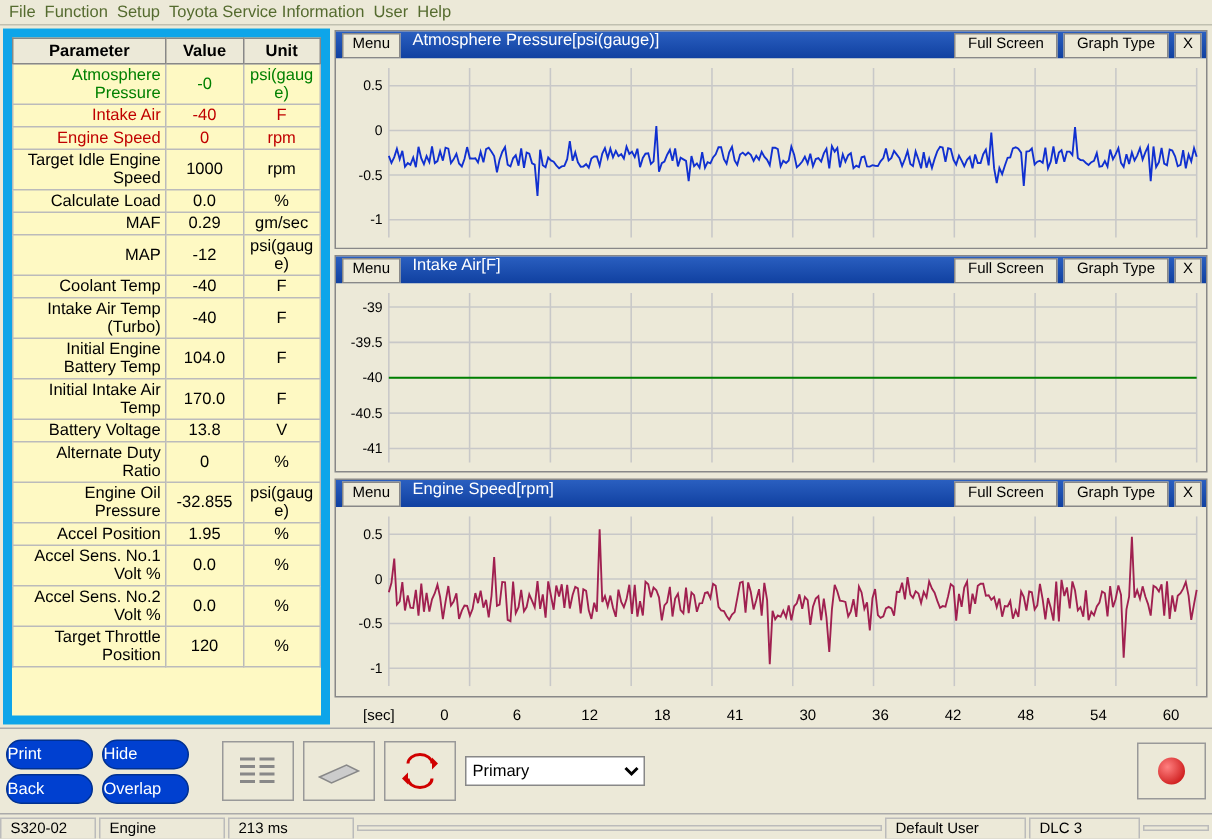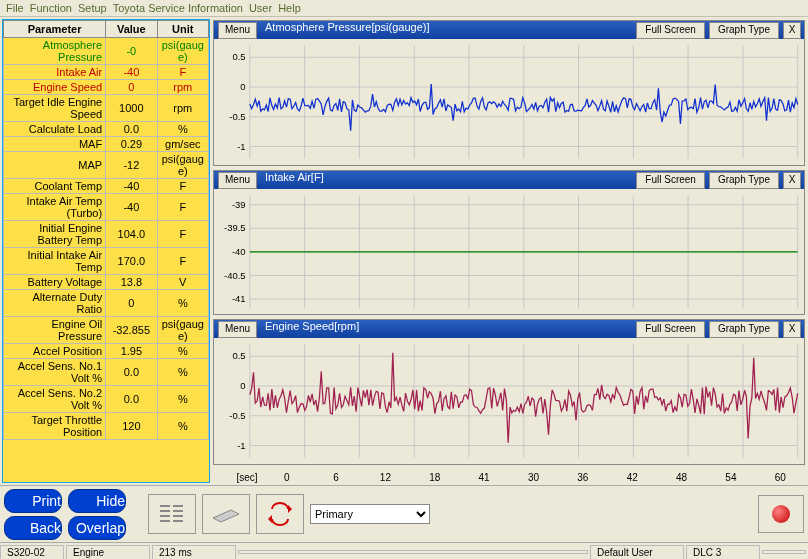--- a/index.html
+++ b/index.html
@@ -1,39 +1,39 @@
 <!DOCTYPE html>
 <html><head>
 <meta charset="utf-8">
 <style>
 html,body{margin:0;padding:0;font-family:"MS Sans Serif",Tahoma,Arial,sans-serif;font-size:11px;background:#ece9d8;color:#000;width:808px;height:559px;overflow:hidden}
 .menubar{display:flex;gap:6px;padding:2px 6px;background:#ece9d8;color:#556b2f;font-size:11px;border-bottom:1px solid #c0c0b0}
 .menubar span{cursor:default}
 .main{display:flex;height:468px}
-.param-panel{width:206px;border:1px solid #0ea5e9;margin:2px;background:#fde047}
+.param-panel{width:206px;border:6px solid #0ea5e9;margin:2px;background:#fef9c3}
 .param-panel table{width:100%;border-collapse:collapse;table-layout:fixed}
 .param-panel th{background:#ece9d8;border:1px solid #888;padding:2px 4px;font-weight:bold;text-align:center}
 .param-panel td{border:1px solid #bbb;padding:1px 3px;font-size:11px;text-align:right;word-wrap:break-word}
 .param-panel td.val,.param-panel td.unit{text-align:center}
 .row-green td{color:#008000}
 .row-red td{color:#c00000}
 .graphs{flex:1;display:flex;flex-direction:column;gap:4px;padding:3px 3px 0 1px}
 .graph{flex:1;border:1px solid #888;background:#ece9d8;display:flex;flex-direction:column;min-height:0}
 .graph-hdr{display:flex;align-items:flex-start;background:linear-gradient(#2a5fc0,#1040a0);color:#fff;height:18px;font-size:11px}
 .graph-hdr .mbtn{background:#ece9d8;color:#000;border:1px solid #888;margin:1px 4px;padding:0 6px;height:15px;line-height:13px;font-size:10px}
 .graph-hdr .title{flex:1;padding-left:4px}
 .graph-hdr .hbtn{background:#ece9d8;color:#000;border:1px solid #888;margin:1px 2px;padding:0 8px;height:15px;line-height:13px;font-size:10px}
 .graph-hdr .xbtn{background:#ece9d8;color:#000;border:1px solid #888;margin:1px 3px 1px 2px;width:16px;height:15px;line-height:13px;text-align:center;font-size:10px}
 .plot{flex:1;background:#ece9d8;position:relative;min-height:0}
 .plot svg{width:100%;height:100%;display:block}
 .xaxis{height:16px;display:flex;padding-left:34px;font-size:10px;color:#000;align-items:center}
-.xaxis .lbl{width:30px;text-align:center;margin-left:-15px}
+.xaxis .lbl{width:30px;margin-left:-15px}
 .xaxis .tick{flex:1;text-align:center}
 .bottombar{display:flex;align-items:center;gap:6px;padding:4px;border-top:1px solid #aaa;background:#ece9d8;height:48px}
-.bluebtn{background:#0040d0;color:#fff;border:1px solid #003090;border-radius:10px;padding:3px 0;width:56px;text-align:right;font-size:14px;cursor:default}
+.bluebtn{background:#0040d0;color:#fff;border:1px solid #003090;border-radius:10px;padding:3px 0;width:56px;text-align:left;font-size:11px;cursor:default}
 .btncol{display:flex;flex-direction:column;gap:3px}
 .iconbtn{width:46px;height:38px;border:1px solid #999;background:#ece9d8;display:flex;align-items:center;justify-content:center}
 select.primary{height:20px;font-size:11px;width:120px;background:#fff;border:1px solid #888}
 .recbtn{width:44px;height:36px;border:1px solid #999;background:#ece9d8;display:flex;align-items:center;justify-content:center;margin-left:auto}
 .recdot{width:18px;height:18px;border-radius:50%;background:radial-gradient(circle at 35% 35%,#ff8080,#c00000)}
 .statusbar{display:flex;background:#ece9d8;border-top:1px solid #aaa;font-size:10px;height:18px;align-items:center}
 .statusbar .cell{border:1px solid #bbb;padding:1px 6px;margin-right:2px;background:#ece9d8}
 .yaxis text{font-size:9px;fill:#000}
 .grid line{stroke:#c8c8c8;stroke-width:1}
 </style>

